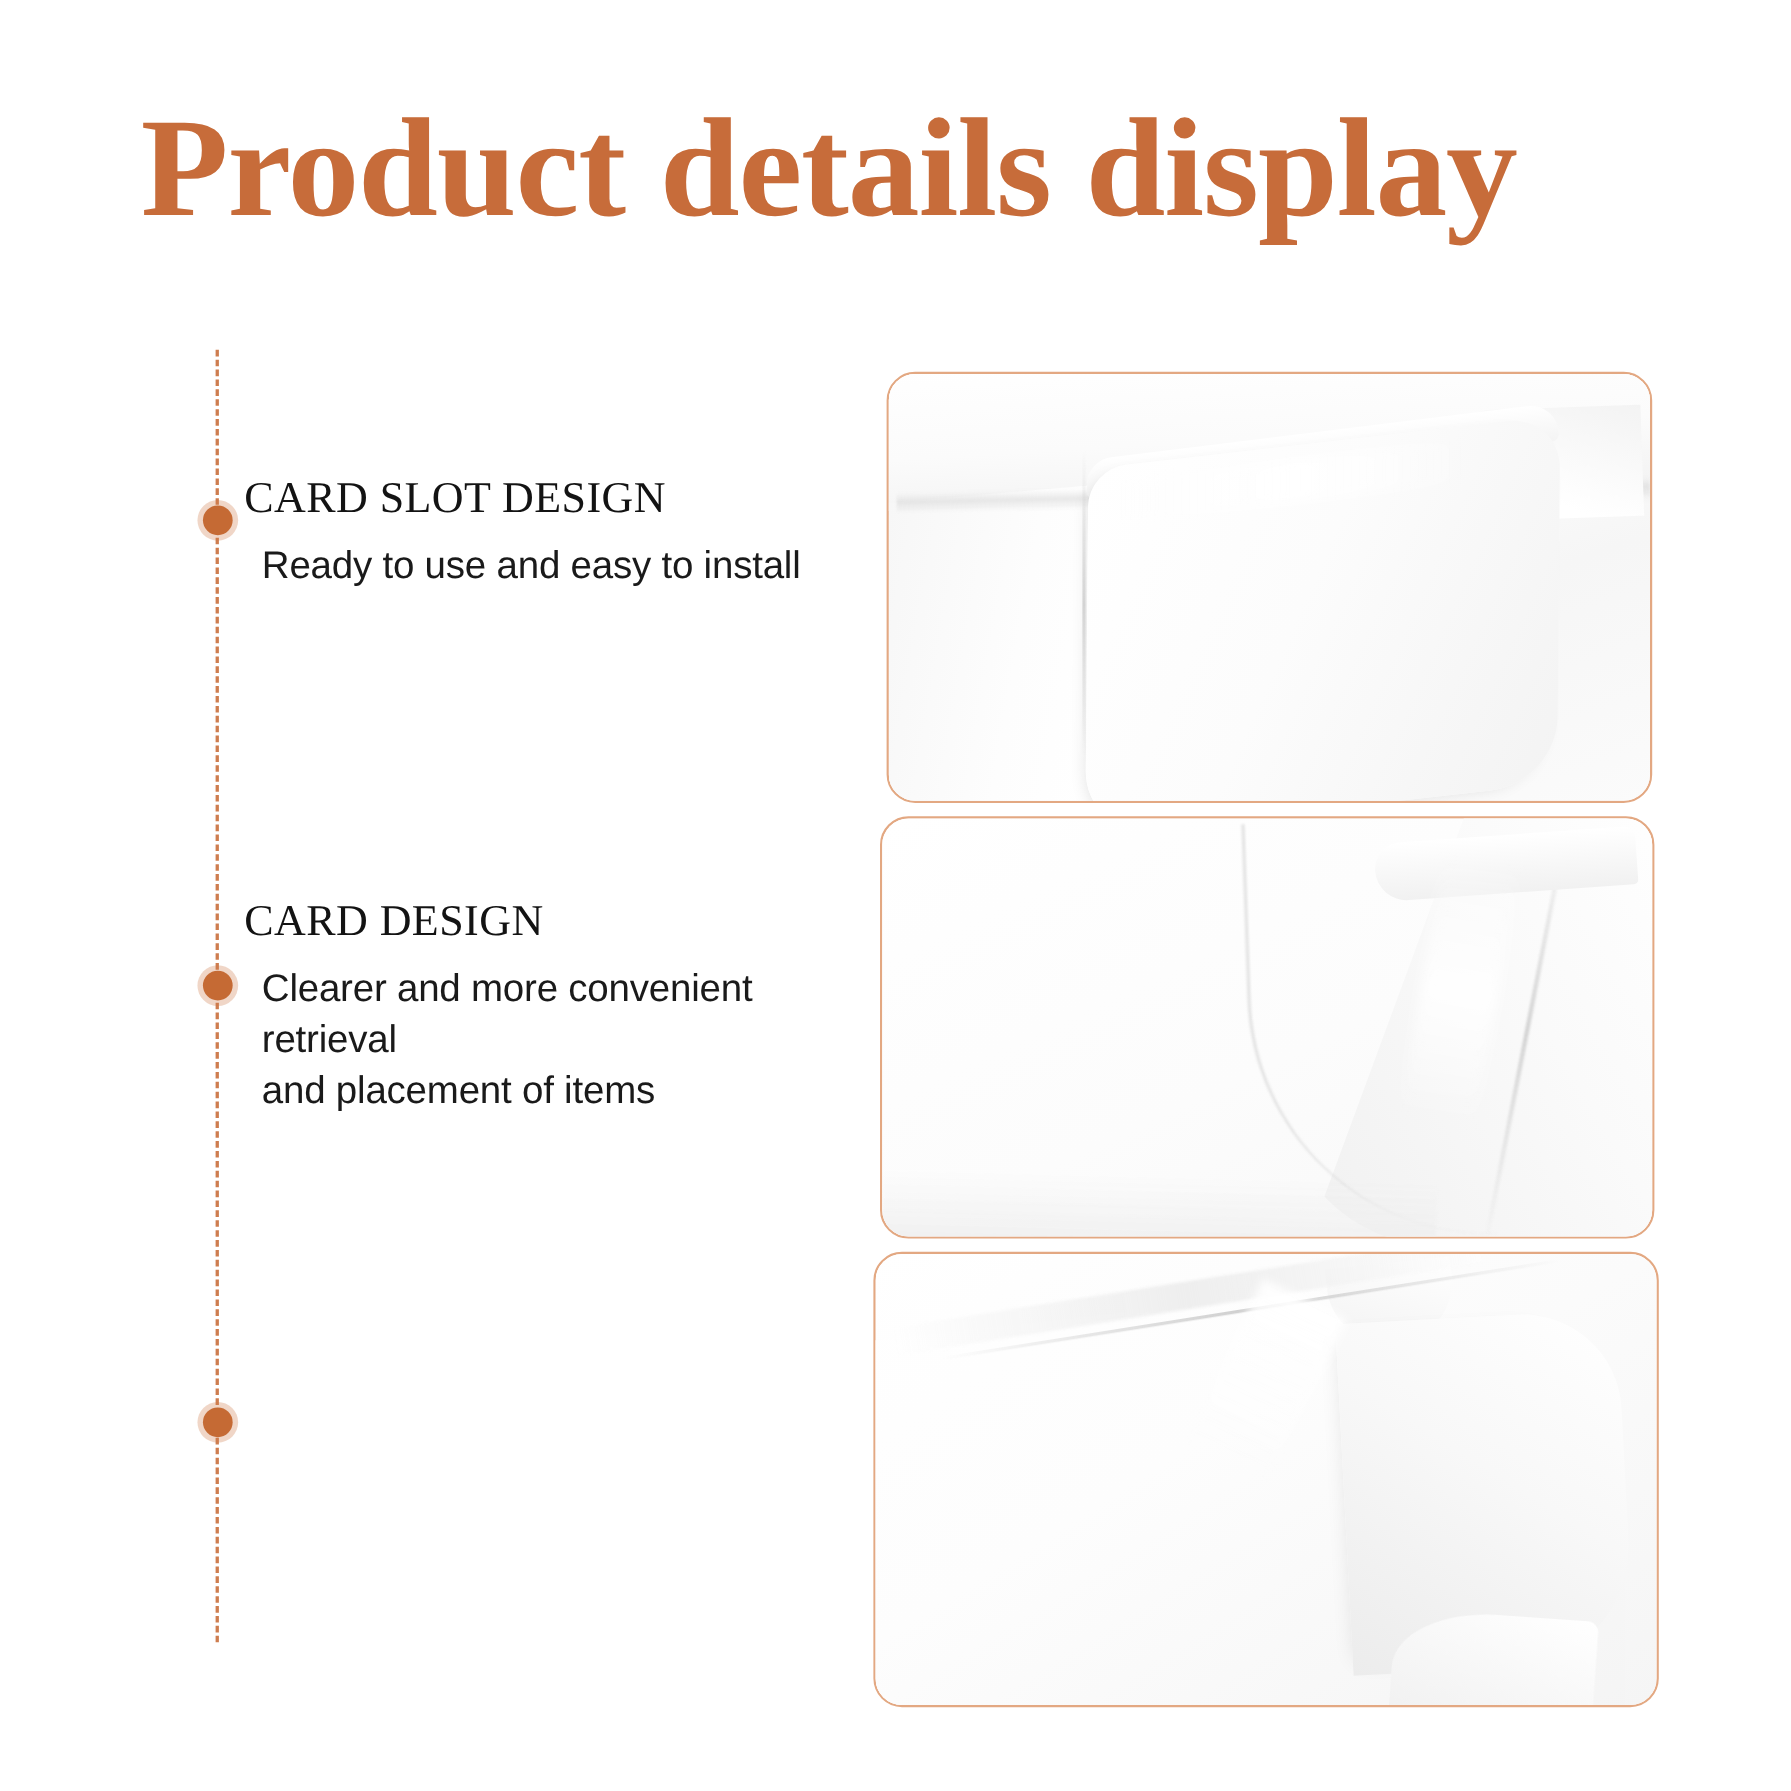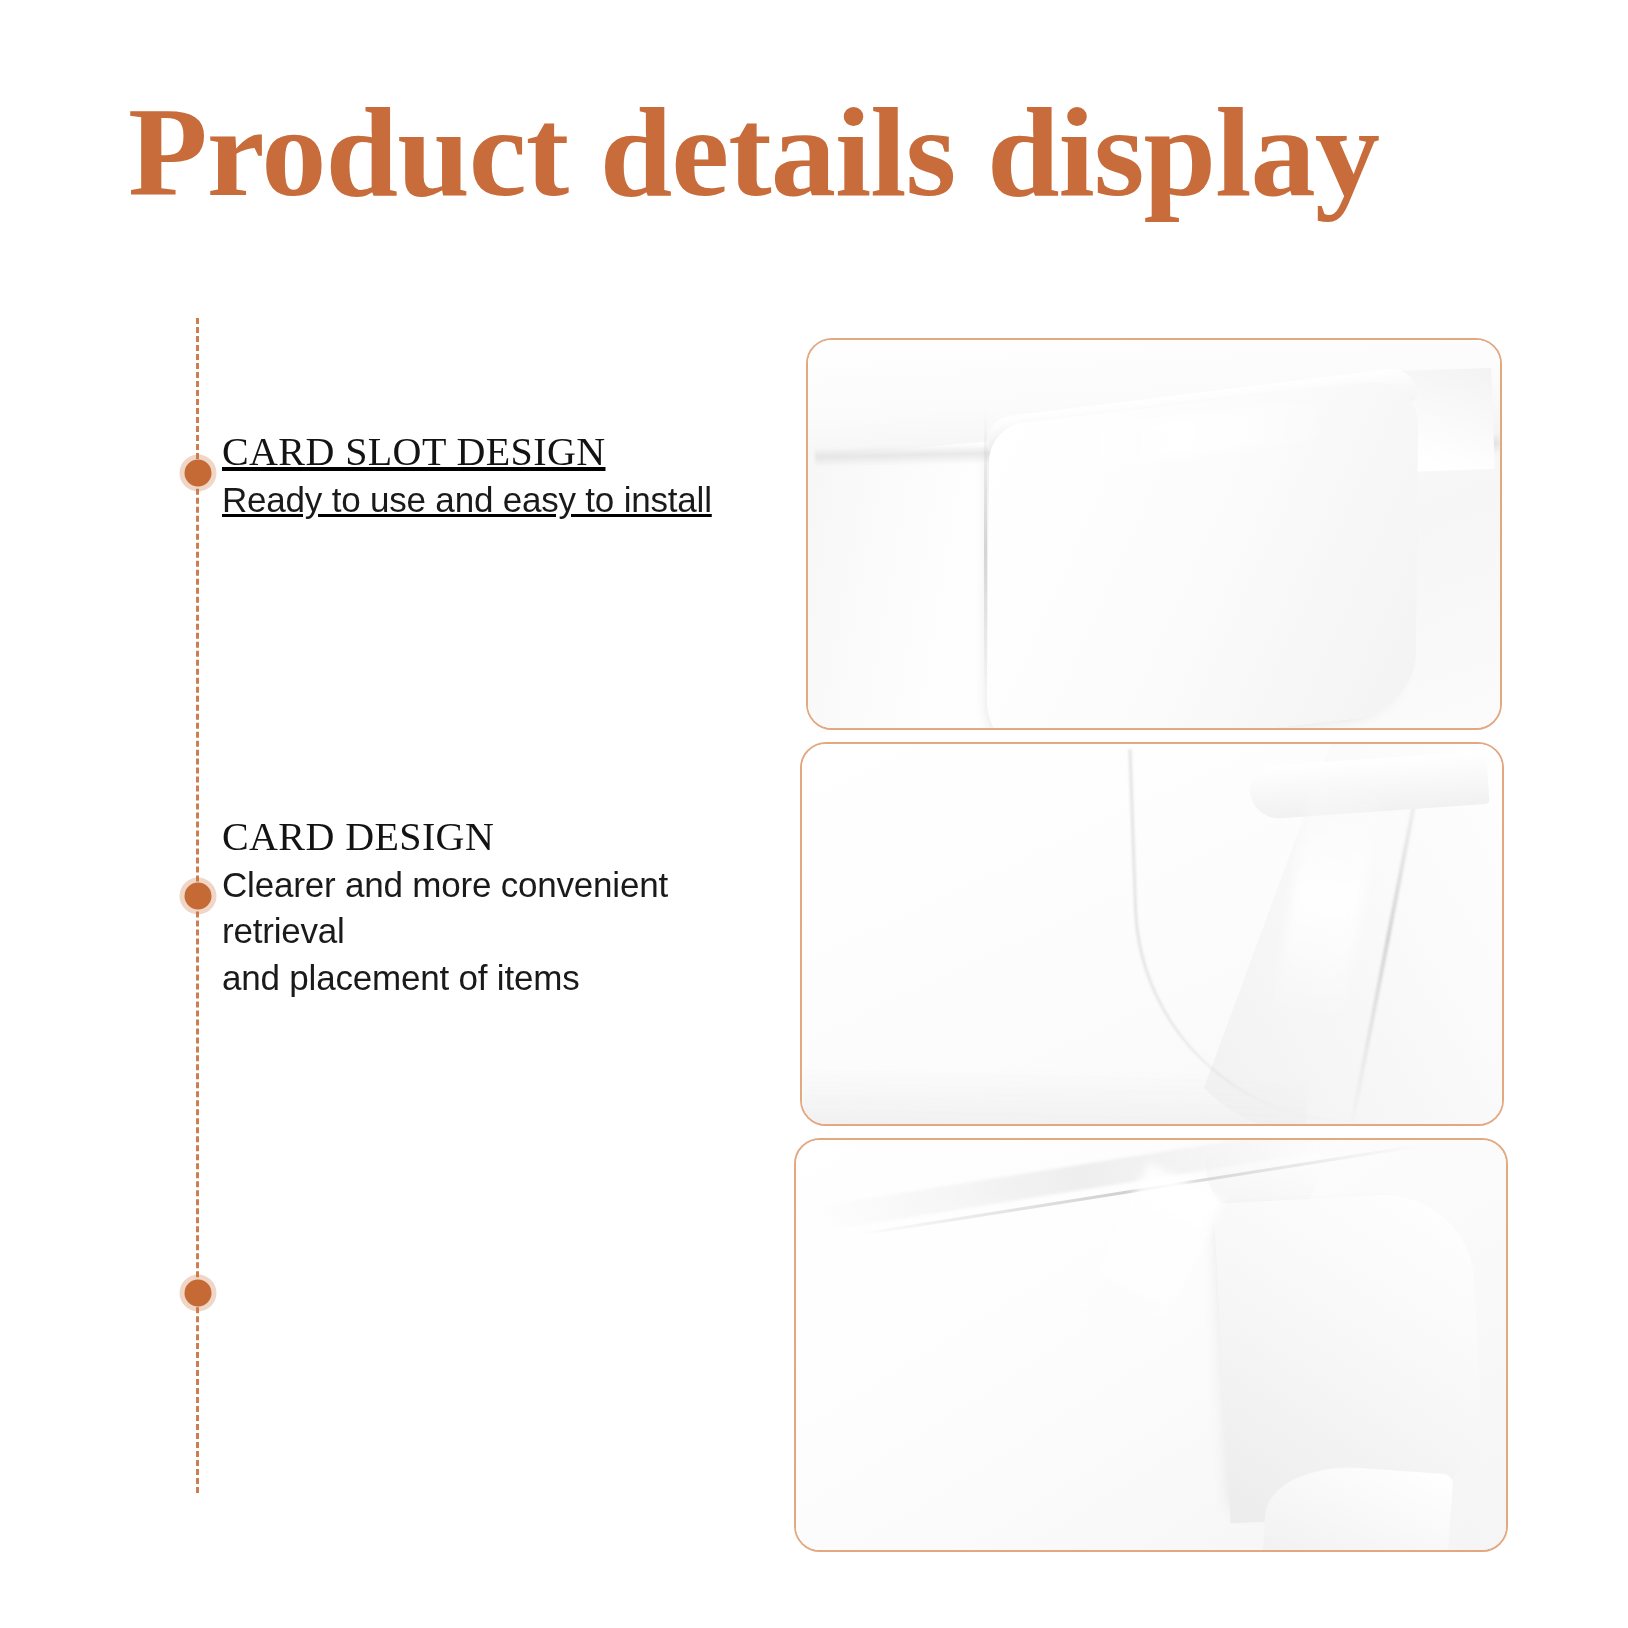--- a/index.html
+++ b/index.html
@@ -63,42 +63,42 @@
   .timeline-dot.d1 { top: 155px; }
   .timeline-dot.d2 { top: 578px; }
   .timeline-dot.d3 { top: 975px; }
 
   
   .feature {
     position: absolute;
     left: 222px;
     width: 560px;
   }
-  .feature.f1 { top: 430px; text-decoration: underline; }
+  .feature.f1 { top: 430px; }
   .feature.f2 { top: 815px; }
   .feature.f3 { top: 1195px; }
 
   .feature-title {
     font-family: "Liberation Serif", "DejaVu Serif", serif;
     font-weight: 400;
     font-size: 40px;
     line-height: 1.12;
     color: #131313;
     letter-spacing: .4px;
     white-space: pre-line;
     margin: 0 0 2px 0;
   }
   .feature-desc {
     font-family: "Liberation Sans", sans-serif;
     font-weight: 400;
     font-size: 35px;
     line-height: 1.33;
     color: #1a1a1a;
     letter-spacing: -0.2px;
-    margin: 0;
+    margin: 16px;
     white-space: pre-line;
   }
 
   
   .photo-card {
     position: absolute;
     border: 2px solid #E3A882;
     border-radius: 26px;
     background: #ffffff;
     overflow: hidden;

